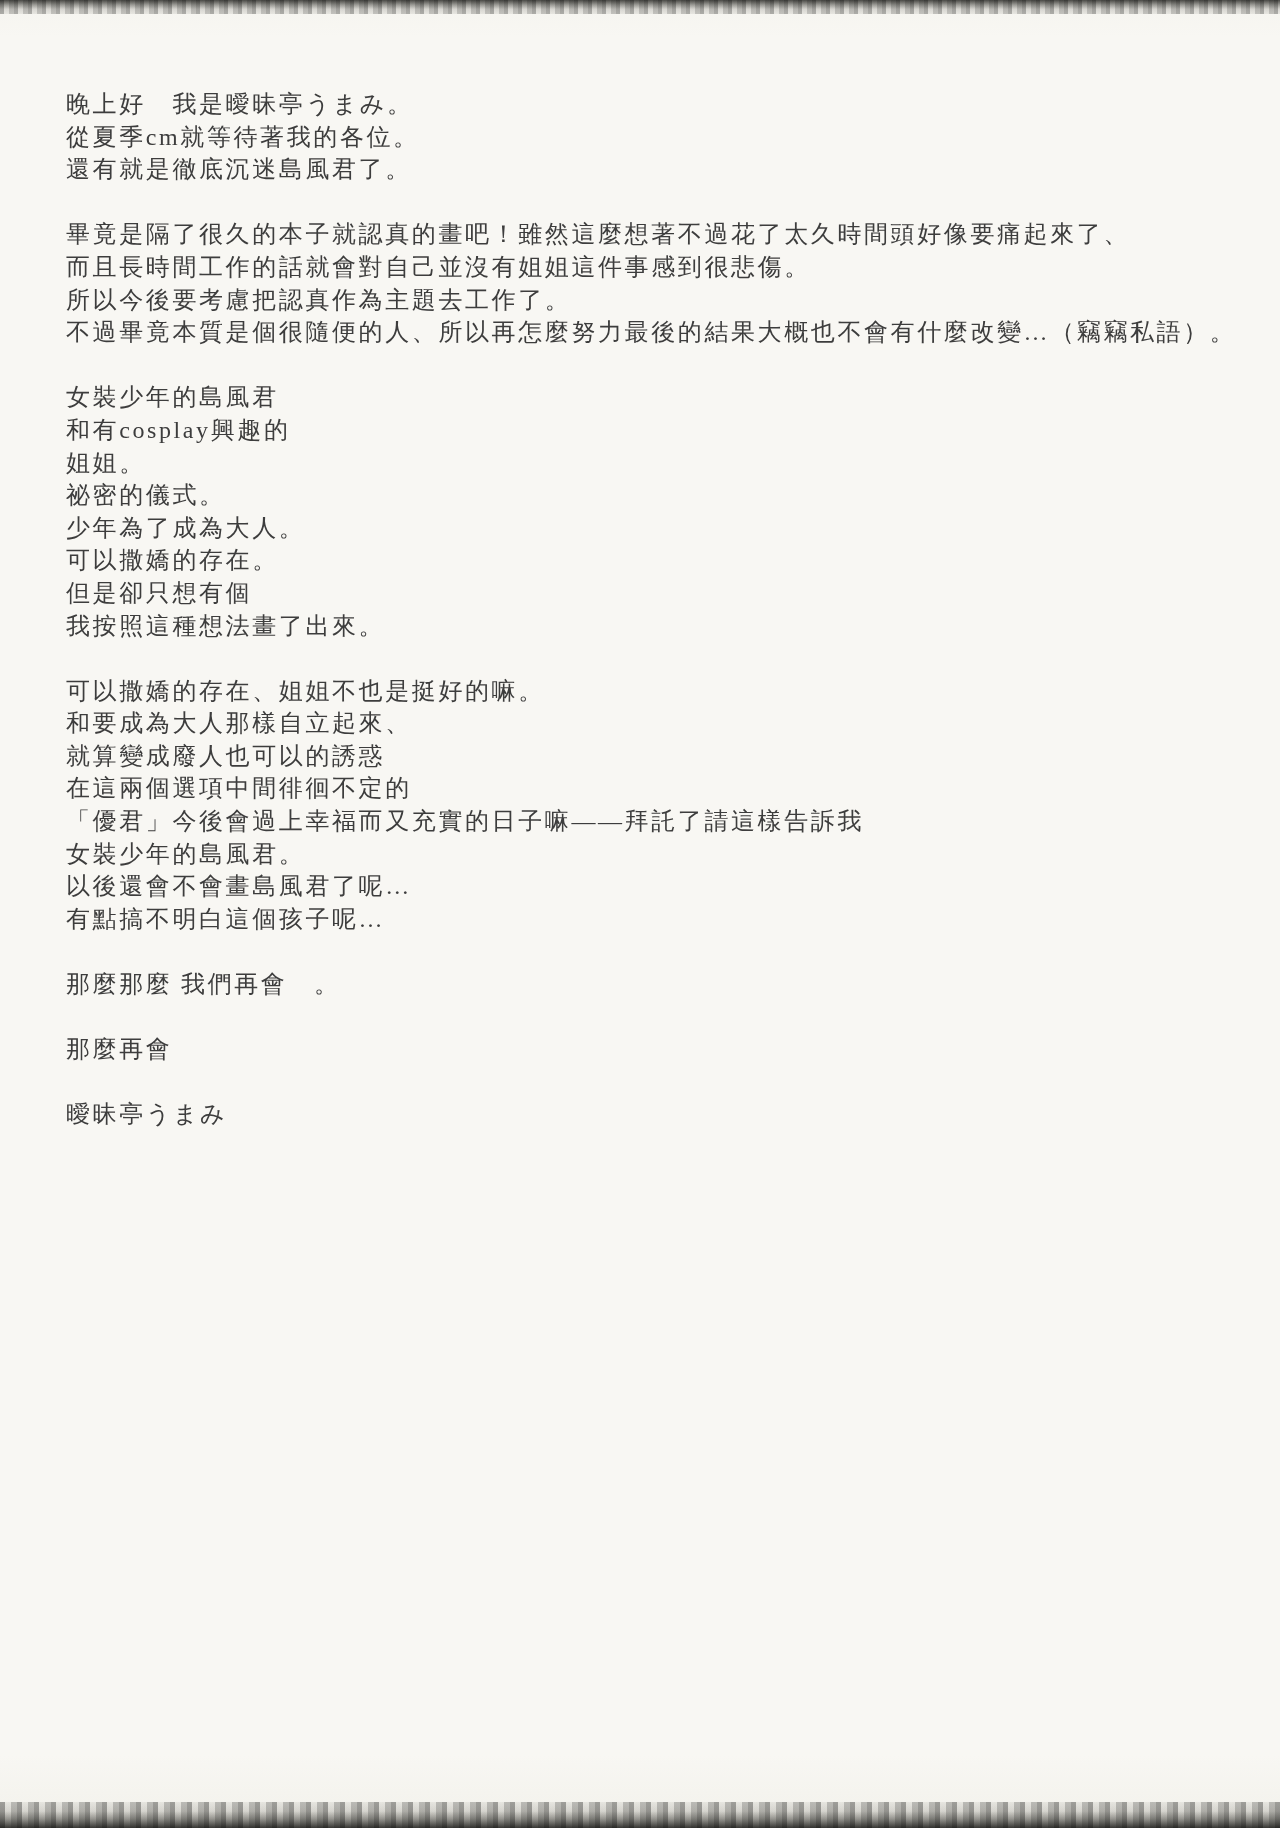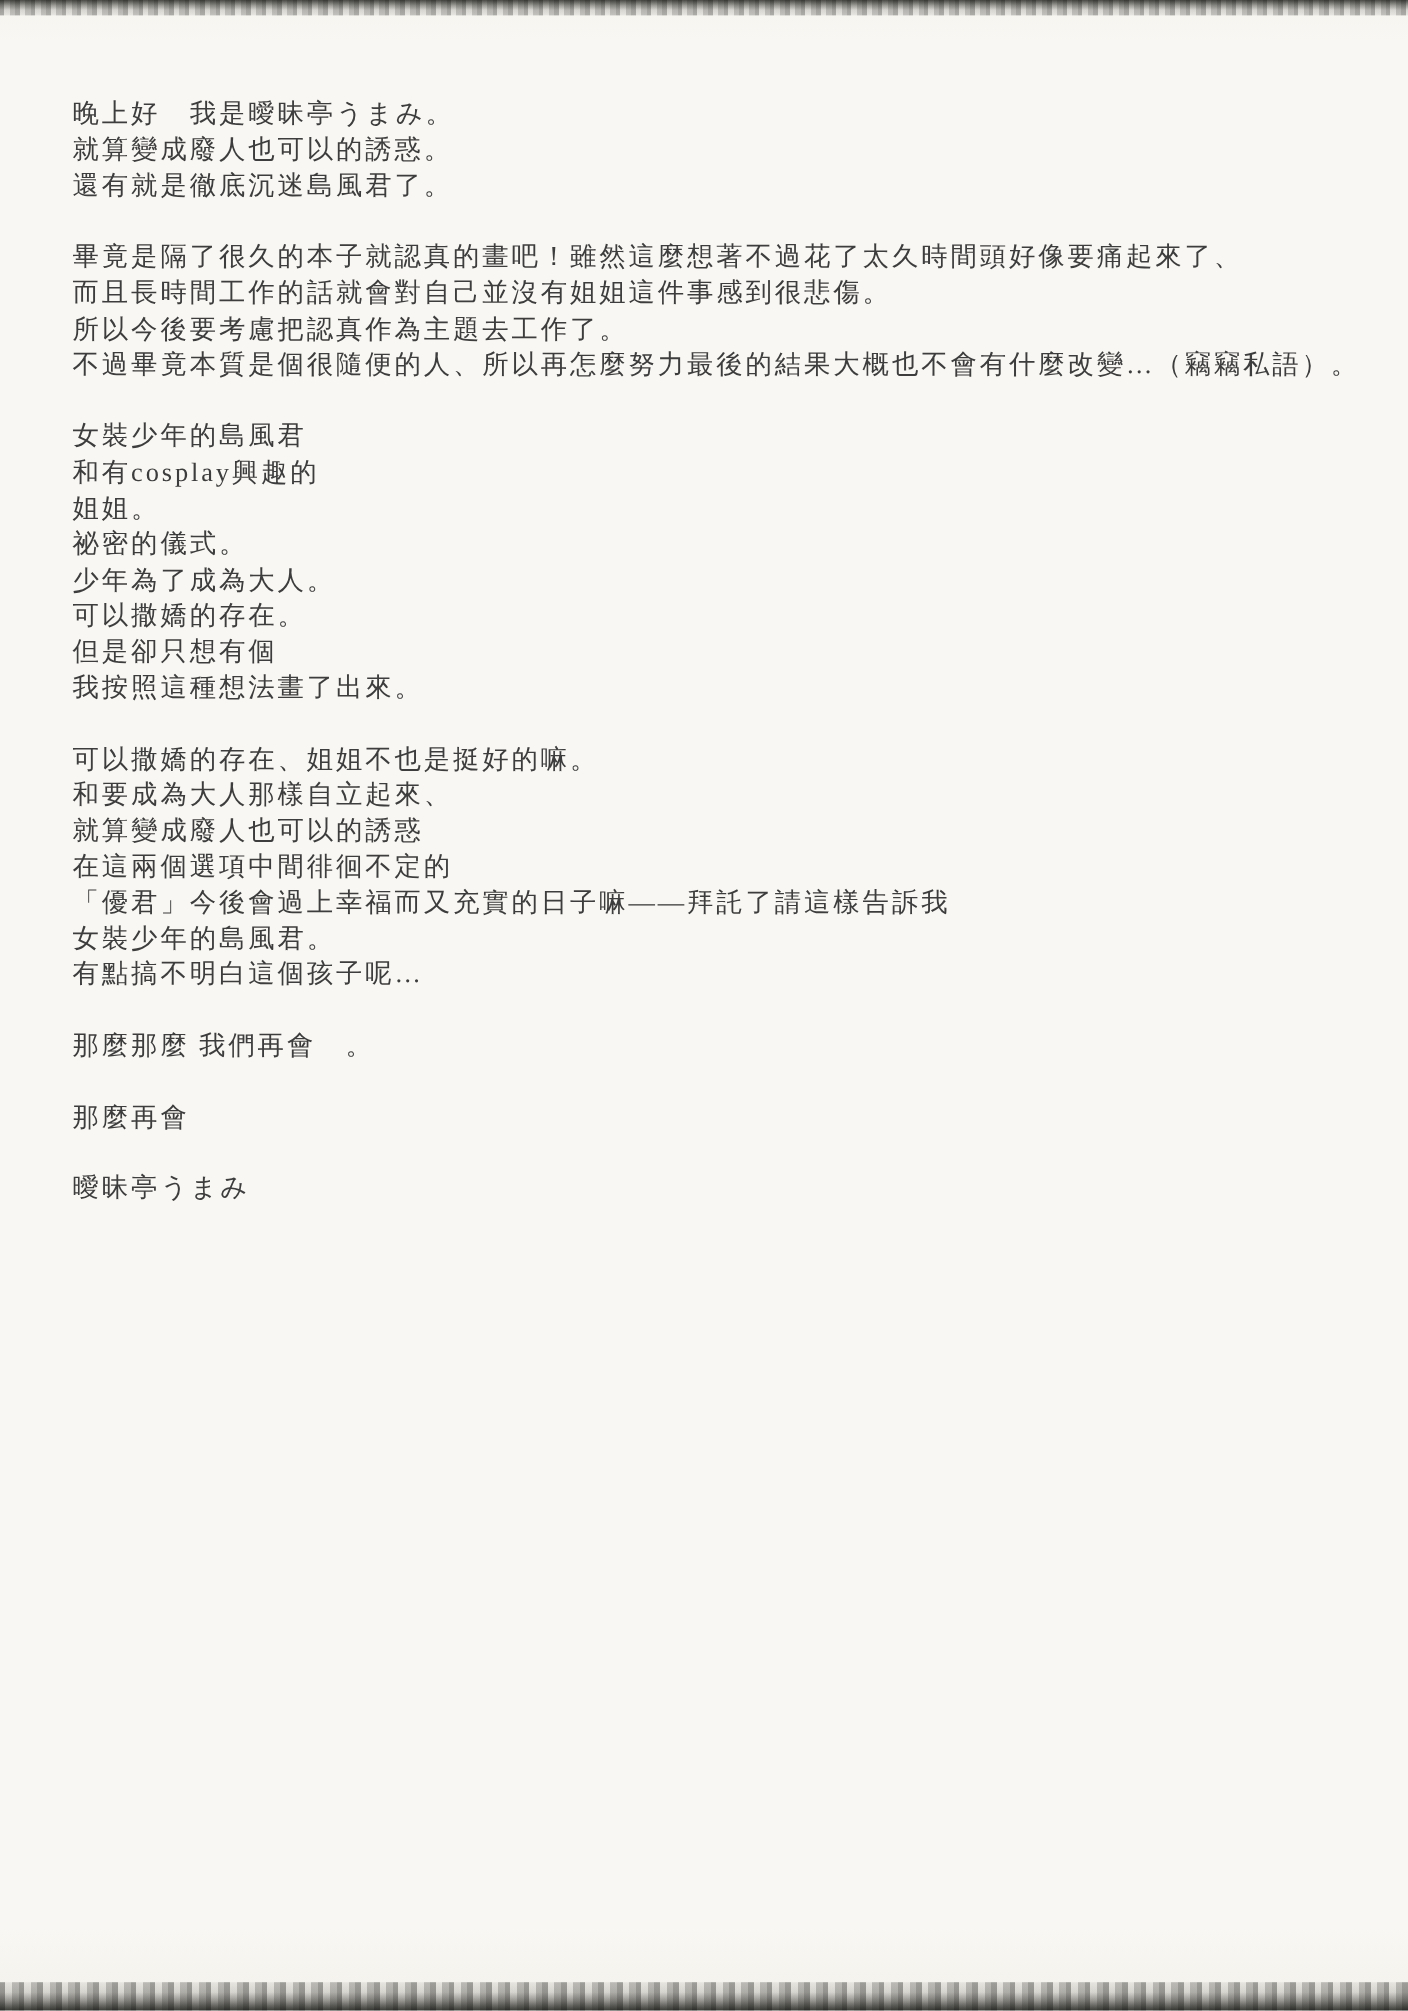--- a/index.html
+++ b/index.html
@@ -56,37 +56,36 @@
     right: 40px;
     font-size: 24px;
     letter-spacing: 2.6px;
     color: #3d3d3d;
   }
   .paragraph {
     margin: 0 0 32.6px 0;
   }
   .paragraph:last-child {
     margin-bottom: 0;
-    font-family: Liberation Mono, monospace;
   }
   .line {
     height: 32.6px;
     line-height: 32.6px;
     white-space: pre;
   }
 </style>
 </head>
 <body>
 
 <div class="page">
   <div class="scan-edge top"></div>
   <div class="content" style="color: rgb(61, 61, 61);">
       <div class="paragraph">
         <div class="line">晚上好　我是曖昧亭うまみ。</div>
-        <div class="line">就算變成廢人也可以的誘惑。</div>
+        <div class="line">從夏季cm就等待著我的各位。</div>
         <div class="line">還有就是徹底沉迷島風君了。</div>
       </div>
       <div class="paragraph">
         <div class="line">畢竟是隔了很久的本子就認真的畫吧！雖然這麼想著不過花了太久時間頭好像要痛起來了、</div>
         <div class="line">而且長時間工作的話就會對自己並沒有姐姐這件事感到很悲傷。</div>
         <div class="line">所以今後要考慮把認真作為主題去工作了。</div>
         <div class="line">不過畢竟本質是個很隨便的人、所以再怎麼努力最後的結果大概也不會有什麼改變…（竊竊私語）。</div>
       </div>
       <div class="paragraph">
         <div class="line">女裝少年的島風君</div>
@@ -98,20 +97,21 @@
         <div class="line">但是卻只想有個</div>
         <div class="line">我按照這種想法畫了出來。</div>
       </div>
       <div class="paragraph">
         <div class="line">可以撒嬌的存在、姐姐不也是挺好的嘛。</div>
         <div class="line">和要成為大人那樣自立起來、</div>
         <div class="line">就算變成廢人也可以的誘惑</div>
         <div class="line">在這兩個選項中間徘徊不定的</div>
         <div class="line">「優君」今後會過上幸福而又充實的日子嘛——拜託了請這樣告訴我</div>
         <div class="line">女裝少年的島風君。</div>
+        <div class="line">以後還會不會畫島風君了呢…</div>
         <div class="line">有點搞不明白這個孩子呢…</div>
       </div>
       <div class="paragraph">
         <div class="line">那麼那麼 我們再會　。</div>
       </div>
       <div class="paragraph">
         <div class="line">那麼再會</div>
       </div>
       <div class="paragraph">
         <div class="line">曖昧亭うまみ</div>

